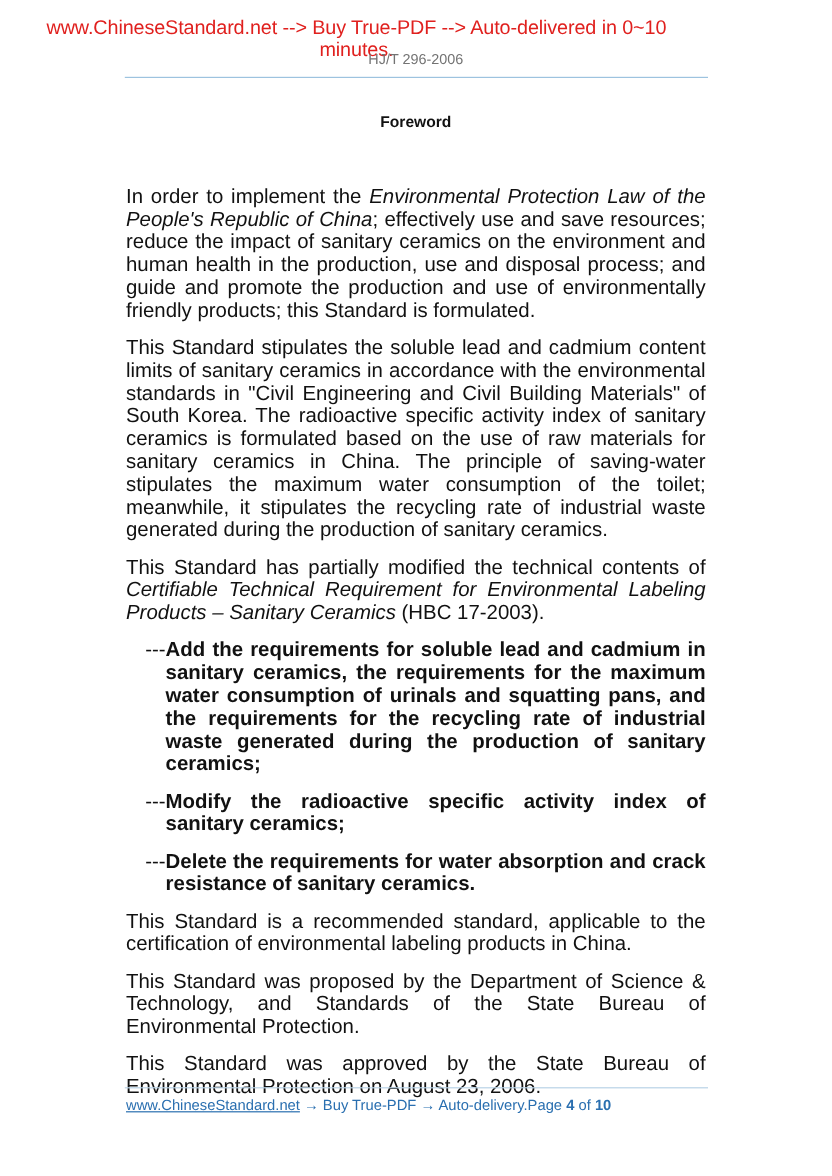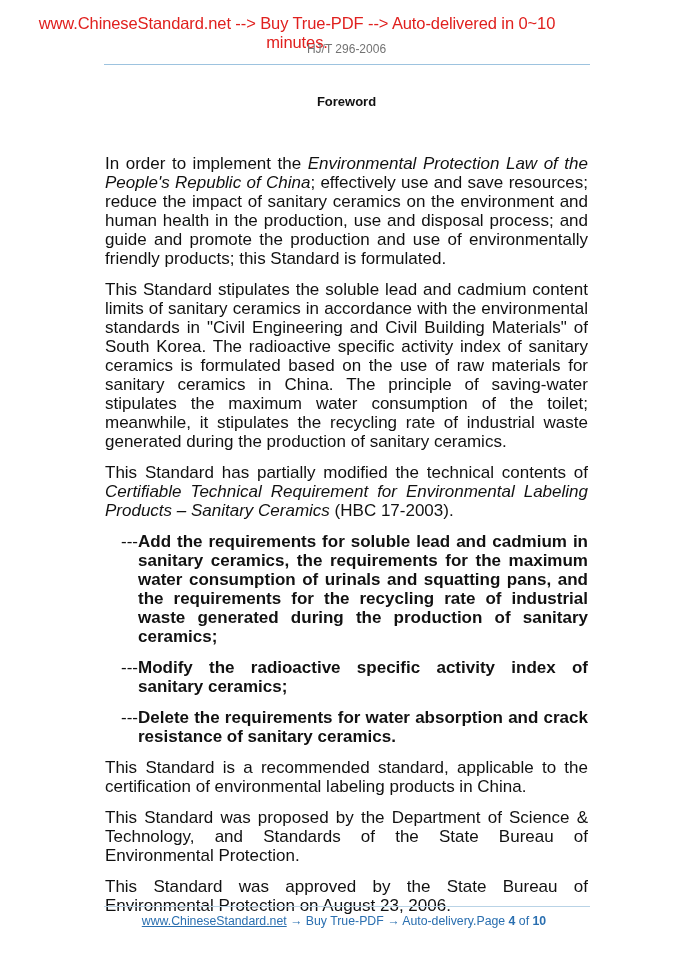--- a/index.html
+++ b/index.html
@@ -13,21 +13,21 @@
     .title { position: absolute; top: 94px; left: 0; width: 693px; text-align: center;
              font-weight: bold; font-size: 13px; color: #111; }
     .content { position: absolute; top: 138px; left: 105px; width: 483px; font-size: 17px; line-height: 19px; margin-top: 16px; }
     .content p { margin: 0 0 12px 0; text-align: justify; }
     .bullet { display: flex; margin: 0 0 12px 16px; text-align: justify; }
     .bullet .dash { flex: 0 0 auto; width: 17px; white-space: nowrap; }
     .bullet .btext { flex: 1; font-weight: bold; }
     em { font-style: italic; }
     .hr-bot { position: absolute; top: 906px; left: 104px; width: 486px; height: 1px; background: #b9d3e6; }
     .footer { position: absolute; top: 914px; left: 105px; width: 478px; font-size: 12.3px; color: #2a6fb0;
-              display: flex; justify-content: center; }
+              display: flex; justify-content: flex-start; }
     .footer a { color: #2a6fb0; text-decoration: underline; }
     .footer b { font-weight: bold; }
   </style>
 </head>
 <body>
 
 <div class="banner">www.ChineseStandard.net --&gt; Buy True-PDF --&gt; Auto-delivered in 0~10 minutes.</div>
 <div class="docid">HJ/T 296-2006</div>
 <div class="hr-top"></div>
 

